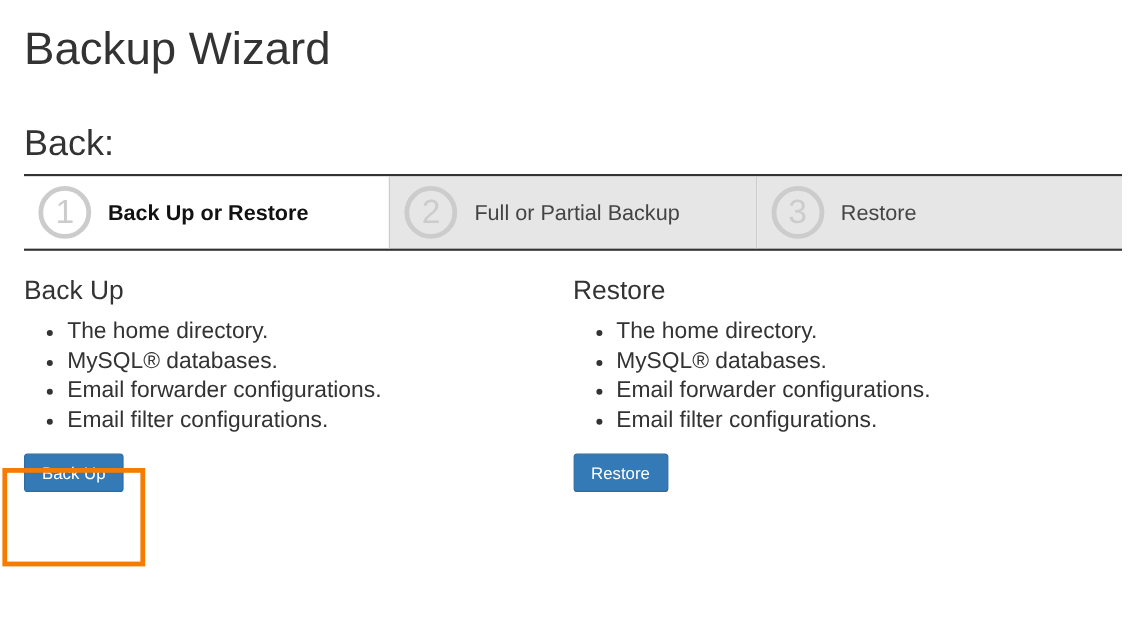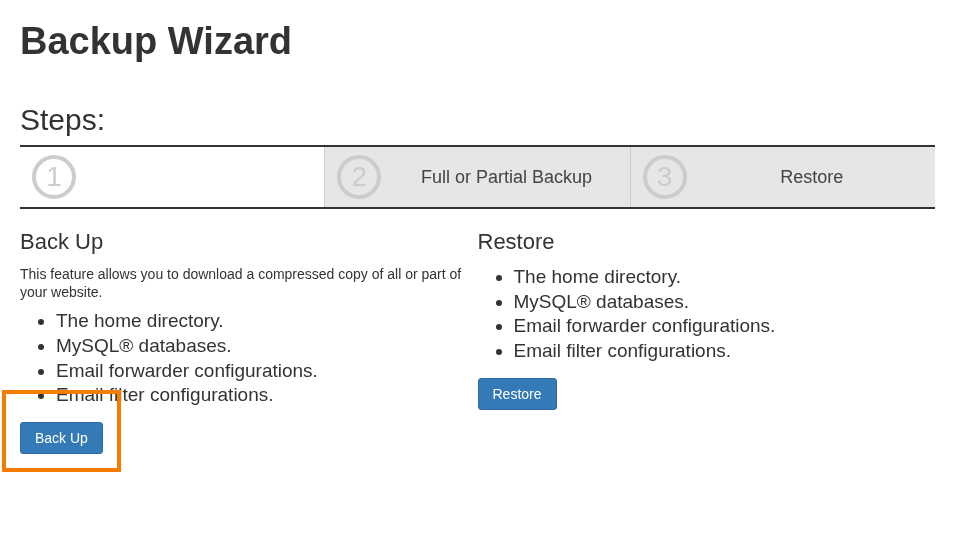--- a/index.html
+++ b/index.html
@@ -9,21 +9,21 @@
     }
     body {
       font-family: "Helvetica Neue", Helvetica, Arial, sans-serif;
       background: #fff;
       color: #333;
       padding: 20px;
       width: 955px;
     }
     .page-title {
       font-size: 38px;
-      font-weight: 700;
+      font-weight: 400;
       color: #333;
       margin-bottom: 40px;
     }
     .steps-heading {
       font-size: 30px;
       font-weight: 300;
       color: #333;
       margin-bottom: 8px;
     }
     .steps-bar {
@@ -56,21 +56,20 @@
       border-radius: 50%;
       font-size: 28px;
       font-weight: 400;
       color: #ccc;
     }
     .step-label {
       font-size: 18px;
       color: #444;
       font-weight: 400;
       flex: 1;
-      text-align: center;
     }
     .step.active .step-label {
       font-weight: 700;
       color: #111;
       text-align: left;
     }
     .content {
       display: flex;
       margin-top: 20px;
     }
@@ -114,40 +113,40 @@
       position: absolute;
       border: 4px solid #f57c00;
       pointer-events: none;
     }
   </style>
 </head>
 <body>
 
 <h1 class="page-title">Backup Wizard</h1>
 
-<h2 class="steps-heading">Steps:</h2>
+<h2 class="steps-heading">Back:</h2>
 
 <div class="steps-bar">
   <div class="step active">
     <span class="step-number">1</span>
+    <span class="step-label">Back Up or Restore</span>
   </div>
   <div class="step">
     <span class="step-number">2</span>
     <span class="step-label">Full or Partial Backup</span>
   </div>
   <div class="step">
     <span class="step-number">3</span>
     <span class="step-label">Restore</span>
   </div>
 </div>
 
 <div class="content">
   <div class="col">
     <h3 class="col-heading">Back Up</h3>
-    <p class="col-text">This feature allows you to download a compressed copy of all or part of your website.</p>
     <ul class="col-list">
       <li>The home directory.</li>
       <li>MySQL® databases.</li>
       <li>Email forwarder configurations.</li>
       <li>Email filter configurations.</li>
     </ul>
     <button class="btn" id="backup-btn">Back Up</button>
   </div>
 
   <div class="col">

